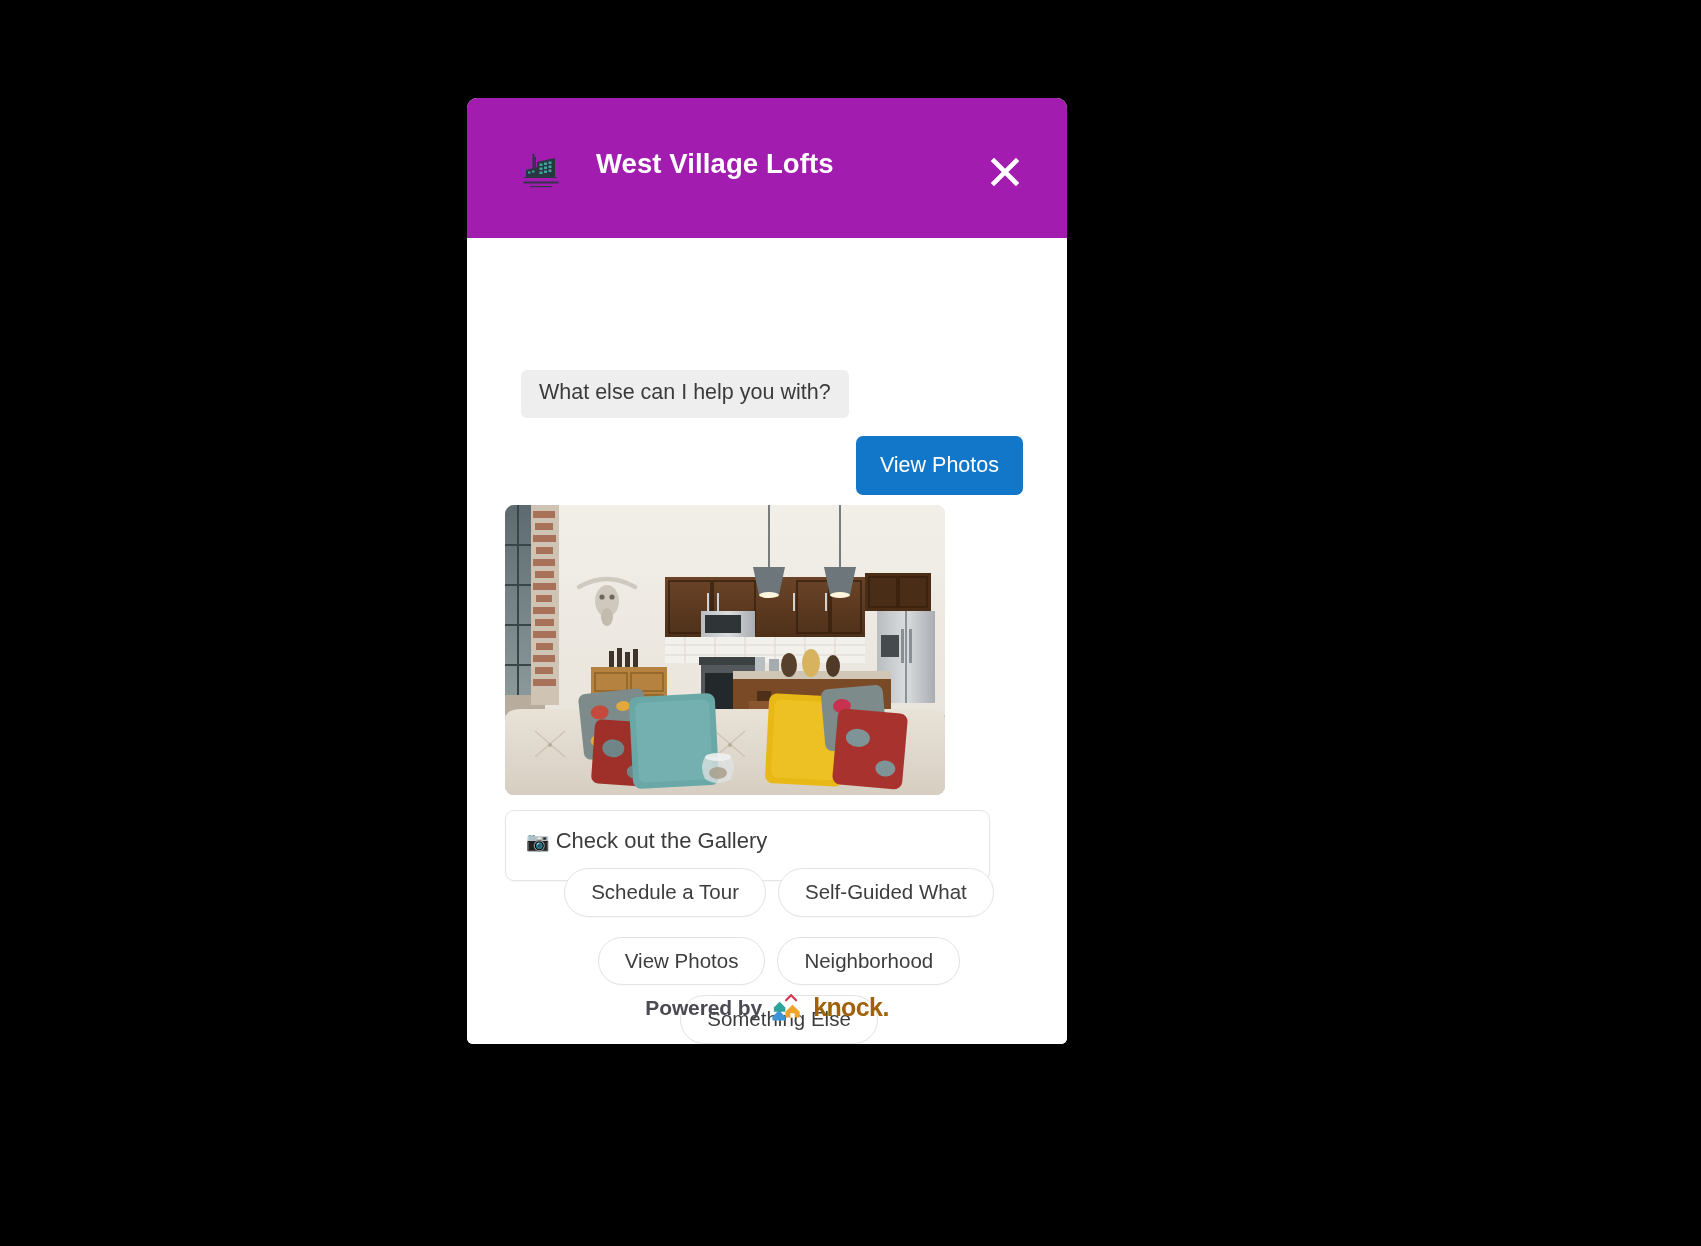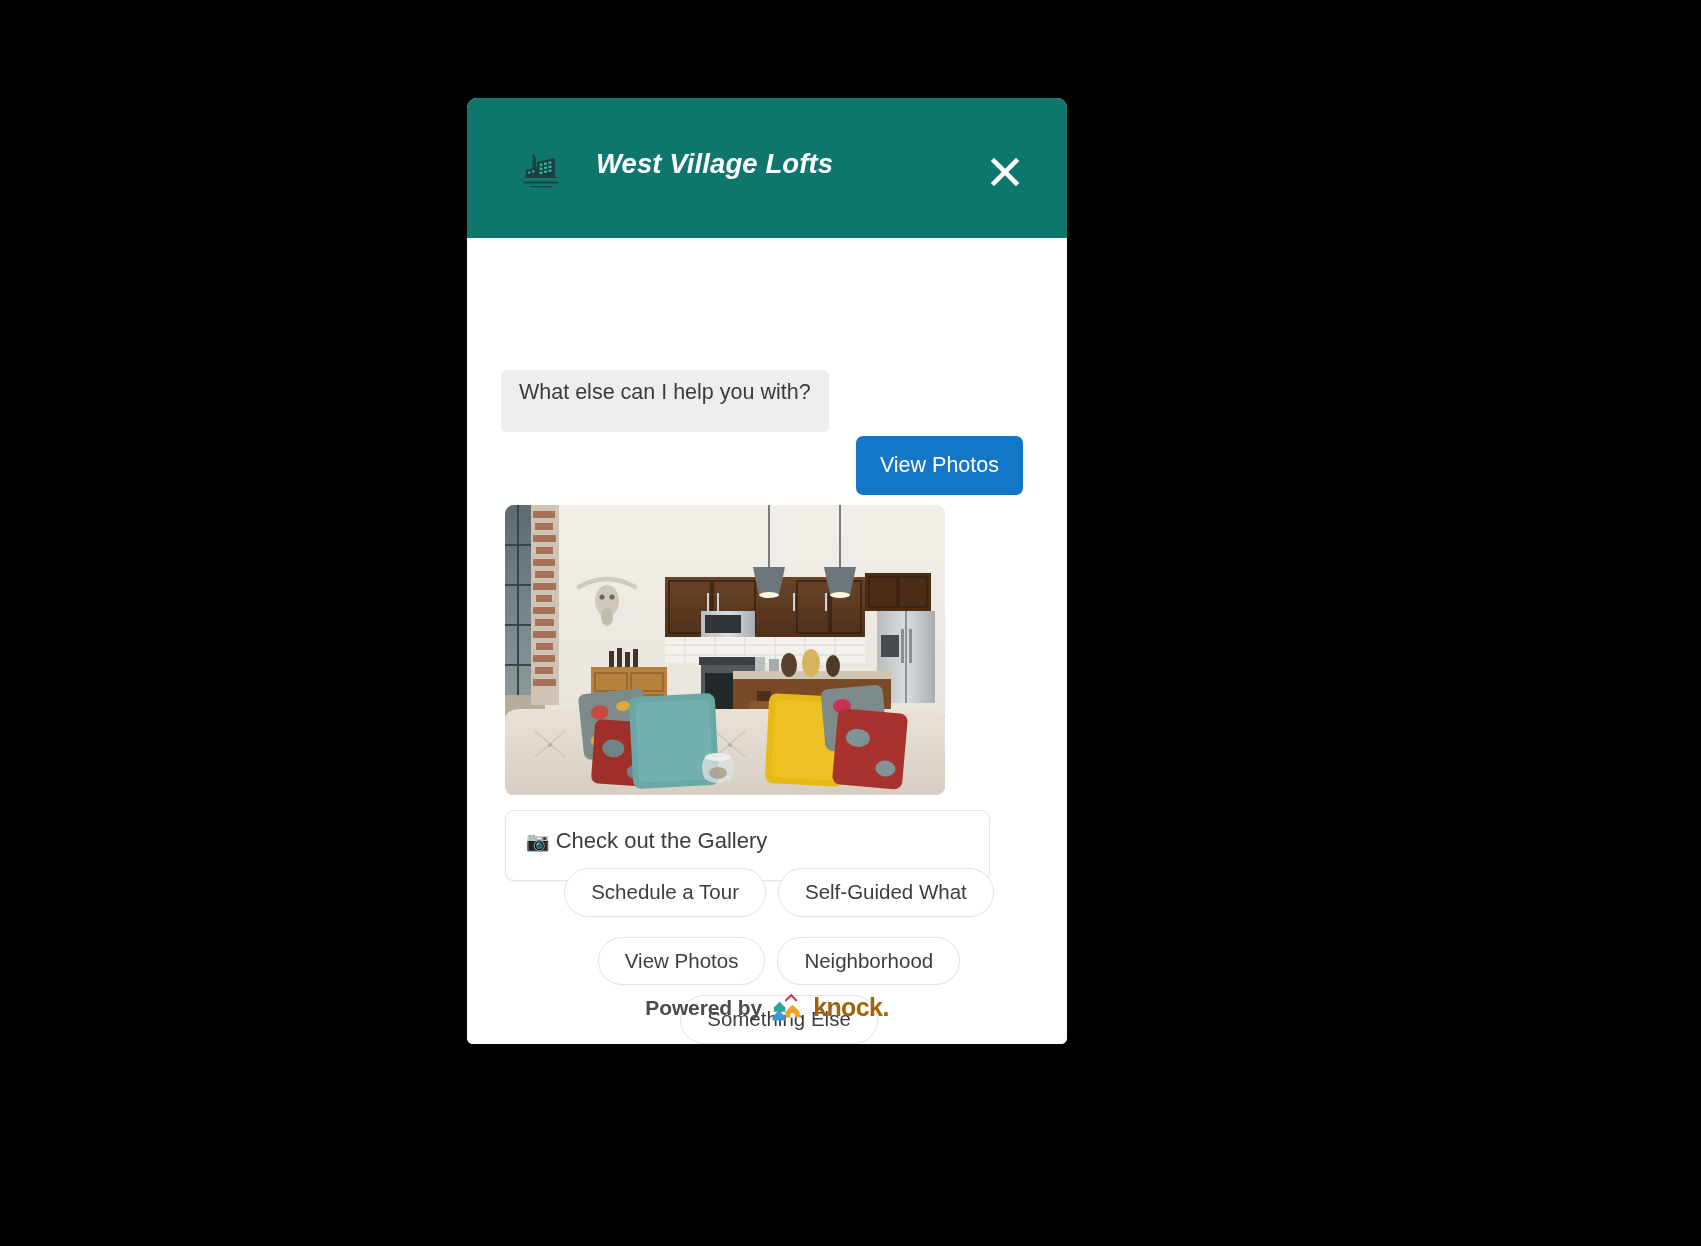--- a/index.html
+++ b/index.html
@@ -19,23 +19,23 @@
     background: #ffffff;
     border-radius: 10px 10px 6px 6px;
     overflow: hidden;
     display: flex; flex-direction: column;
   }
 
   
   .header {
     position: relative;
     height: 140px;
-    background: #0f766e;
+    background: #a21caf;
     flex: 0 0 140px;
-    display: flex; align-items: center; font-style: italic;
+    display: flex; align-items: center;
   }
   .brand-logo {
     position: absolute; left: 51px; top: 53px;
     width: 46px; height: 42px;
     display: block;
   }
   .header-title {
     position: absolute; left: 129px; top: 50px;
     font-size: 27.5px; font-weight: bold; color: #ffffff;
     letter-spacing: .1px;
@@ -50,27 +50,27 @@
 
   
   .body {
     flex: 1 1 auto;
     position: relative;
     background: #ffffff;
     padding: 0;
   }
 
   .bubble-bot {
-    position: absolute; left: 34px; top: 132px;
+    position: absolute; left: 54px; top: 132px;
     max-width: 360px;
     background: #eeeeee;
     color: #3b3b3b;
     font-size: 21.5px;
     line-height: 1.25;
-    padding: 9px 18px 26px 18px;
+    padding: 9px 18px 12px 18px;
     border-radius: 6px;
     white-space: nowrap;
   }
 
   .bubble-user {
     position: absolute; right: 44px; top: 198px;
     background: #1277c8;
     color: #ffffff;
     font-size: 21.5px;
     font-weight: 500;

